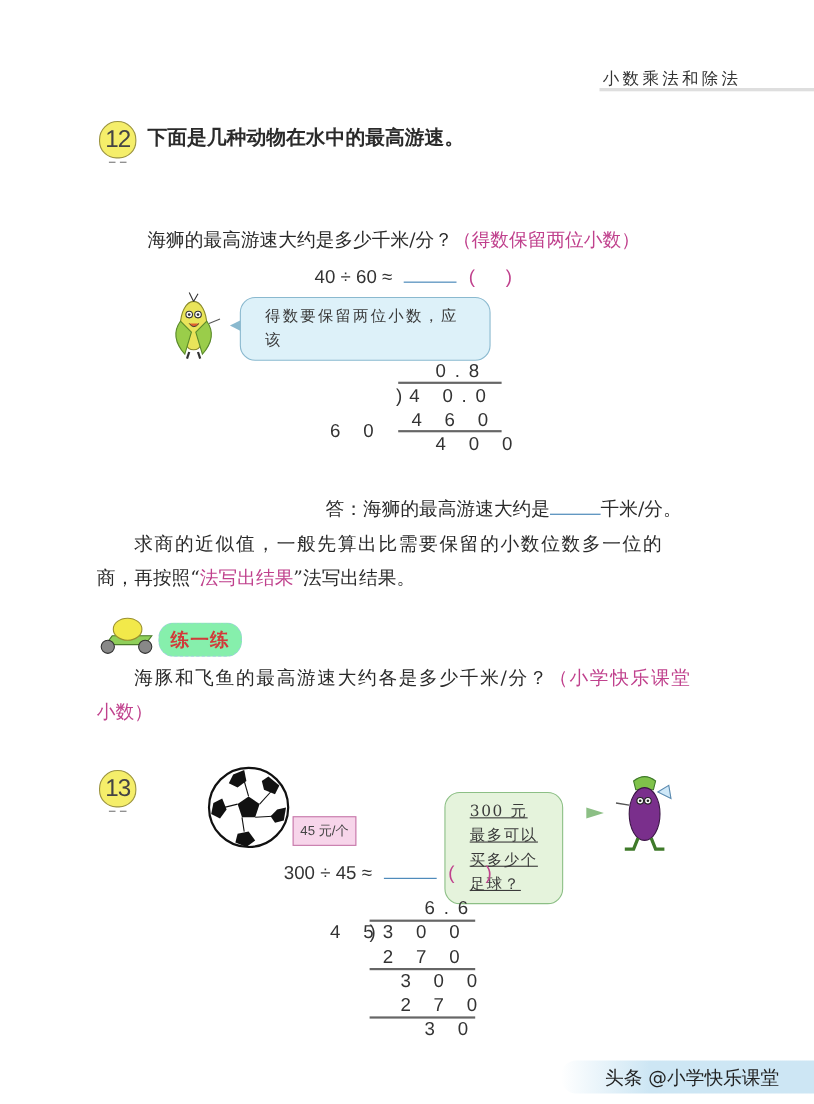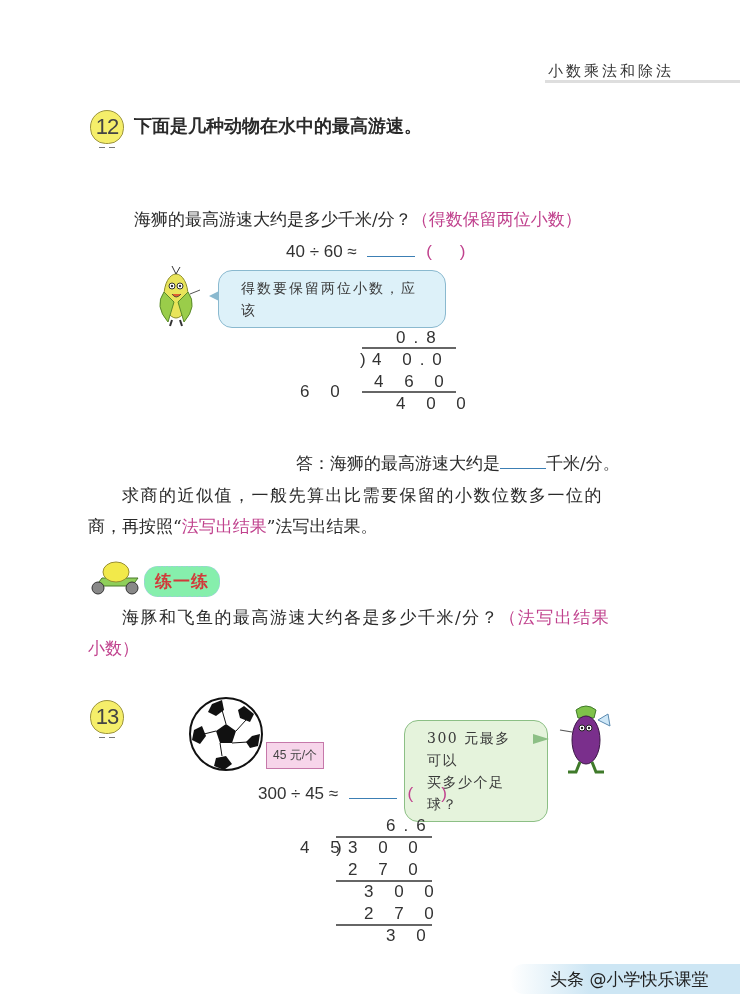--- a/index.html
+++ b/index.html
@@ -119,21 +119,21 @@
 
 <svg class="abs" style="left:88px; top:560px;" width="56" height="36" viewBox="0 0 56 36">
   <path d="M8 26 L44 26 L50 18 L14 18 Z" fill="#8fcf5a" stroke="#4a7a2a"></path>
   <circle cx="10" cy="28" r="6" fill="#888" stroke="#333"></circle>
     <circle cx="44" cy="28" r="6" fill="#888" stroke="#333"></circle>
   <ellipse cx="28" cy="12" rx="13" ry="10" fill="#f2e94a" stroke="#9a9030"></ellipse>
 </svg>
 <div class="abs practice-tag" style="left:144px; top:566px;">练一练</div>
 
 <div class="abs line" style="left:122px; top:609px; letter-spacing:1.5px;">
-  <span>海豚和飞鱼的最高游速大约各是多少千米/分？</span><span class="pink">（法写出结果</span>
+  <span>海豚和飞鱼的最高游速大约各是多少千米/分？</span><span class="pink">（小学快乐课堂</span>
 </div>
 <div class="abs line pink" style="left:88px; top:640px;">小数）</div>
 
 <div class="abs badge" style="left:90px; top:700px;">13</div>
 
 <svg class="abs" style="left:188px; top:696px;" width="76" height="76" viewBox="0 0 76 76">
   <circle cx="38" cy="38" r="36" fill="#fff" stroke="#111" stroke-width="2"></circle>
   <polygon points="38,28 48,35 44,47 32,47 28,35" fill="#111"></polygon>
   <polygon points="24,8 34,4 36,14 28,20 20,16" fill="#111"></polygon>
   <polygon points="56,10 66,18 62,26 52,22 50,14" fill="#111"></polygon>
@@ -141,21 +141,21 @@
   <polygon points="64,40 72,38 70,50 62,52 58,46" fill="#111"></polygon>
   <polygon points="28,62 38,60 44,68 36,74 26,70" fill="#111"></polygon>
   <line x1="38" y1="28" x2="34" y2="14" stroke="#111"></line>
     <line x1="48" y1="35" x2="58" y2="24" stroke="#111"></line>
   <line x1="28" y1="35" x2="16" y2="38" stroke="#111"></line>
     <line x1="44" y1="47" x2="60" y2="46" stroke="#111"></line>
   <line x1="32" y1="47" x2="34" y2="60" stroke="#111"></line>
 </svg>
 <div class="abs price-tag" style="left:266px; top:742px;">45 元/个</div>
 
-<div class="abs bubble bubble-green" style="left:404px; top:720px; width:144px; letter-spacing:1.5px;">
+<div class="abs bubble bubble-green" style="left:404px; top:720px; width:108px; letter-spacing:1.5px;text-decoration:underline;">
   <div>300 元最多可以</div>
   <div>买多少个足球？</div>
 </div>
 <div class="abs" style="left:533px; top:734px; width:0; height:0; border-top:5px solid transparent; border-bottom:5px solid transparent; border-left:16px solid #8cbf85;"></div>
 
 <svg class="abs" style="left:556px; top:700px;" width="58" height="76" viewBox="0 0 58 76">
   <path d="M20 10 Q30 2 40 10 L38 18 L22 18 Z" fill="#7fc24a" stroke="#3f7a2a"></path>
   <ellipse cx="30" cy="40" rx="14" ry="24" fill="#7a2f8c" stroke="#3a1545"></ellipse>
   <circle cx="26" cy="28" r="3" fill="#fff" stroke="#222"></circle>
     <circle cx="33" cy="28" r="3" fill="#fff" stroke="#222"></circle>

